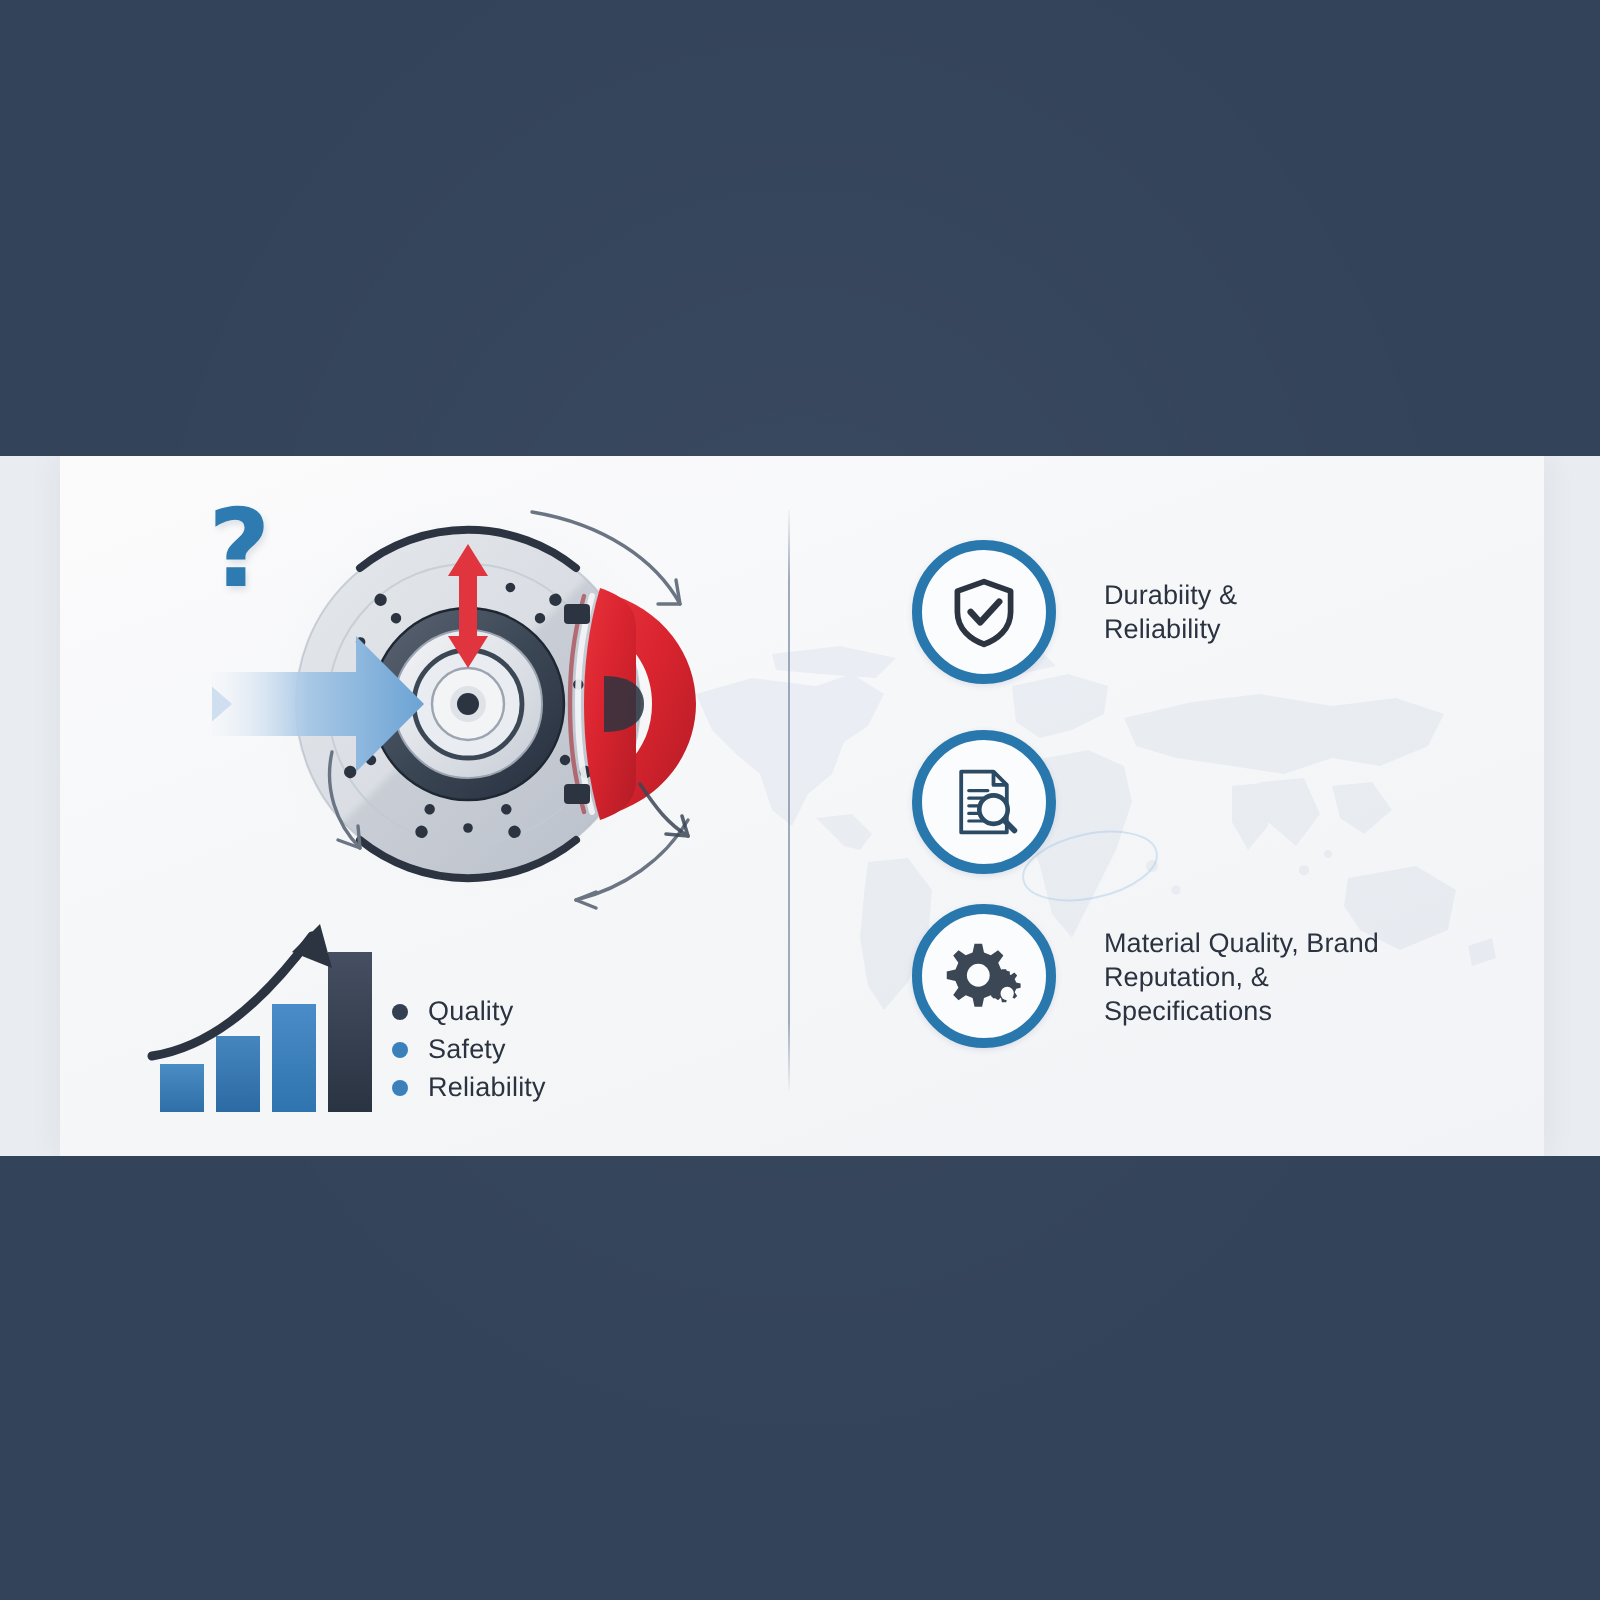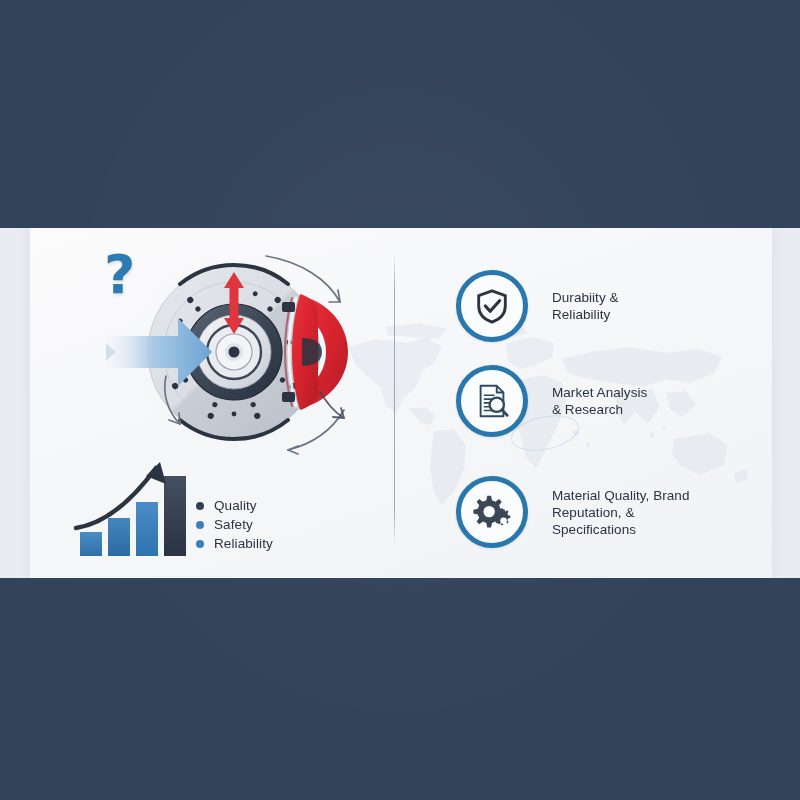--- a/index.html
+++ b/index.html
@@ -144,21 +144,21 @@
   }
 
   .feature {
     position: absolute;
     display: flex;
     align-items: center;
     left: 62px;
   }
   .feature-1 { top: 42px; }
   .feature-2 { top: 137px; }
-  .feature-3 { top: 248px; }
+  .feature-3 { top: 224px; }
 
   .icon-circle {
     position: relative;
     width: 72px;
     height: 72px;
     border-radius: 50%;
     border: 5px solid #2877ad;
     background: #fbfcfd;
     box-sizing: border-box;
     display: flex;
@@ -446,22 +446,20 @@
                 <line x1="12" y1="14" x2="22" y2="14"></line>
                 <line x1="12" y1="18" x2="24" y2="18"></line>
                 <line x1="12" y1="22" x2="20" y2="22"></line>
                 <line x1="12" y1="26" x2="22" y2="26"></line>
                 <line x1="12" y1="30" x2="26" y2="30"></line>
               </g>
               <circle cx="25" cy="24" r="7.5" fill="#fbfcfd" stroke="#2b4a63" stroke-width="2.4"></circle>
               <line x1="30.5" y1="29.5" x2="36" y2="35" stroke="#2b4a63" stroke-width="3" stroke-linecap="round"></line>
             </svg>
           </div>
-          <div class="feature-text">Market Analysis
-&amp; Research</div>
         </div>
 
         <div class="feature feature-3">
           <div class="icon-circle">
             <svg width="40" height="38" viewBox="0 0 42 40">
               <g fill="#3c4756">
                 <path d="M16 3 L20 3 L21 7.6 L24.6 9.1 L28.4 6.4 L31.2 9.2 L28.5 13 L30 16.6 L34.6 17.6 L34.6 21.6 L30 22.6 L28.5 26.2 L31.2 30 L28.4 32.8 L24.6 30.1 L21 31.6 L20 36.2 L16 36.2 L15 31.6 L11.4 30.1 L7.6 32.8 L4.8 30 L7.5 26.2 L6 22.6 L1.4 21.6 L1.4 17.6 L6 16.6 L7.5 13 L4.8 9.2 L7.6 6.4 L11.4 9.1 L15 7.6 Z"></path>
               </g>
               <circle cx="18" cy="19.6" r="6" fill="#fbfcfd"></circle>
               <g fill="#3c4756">

